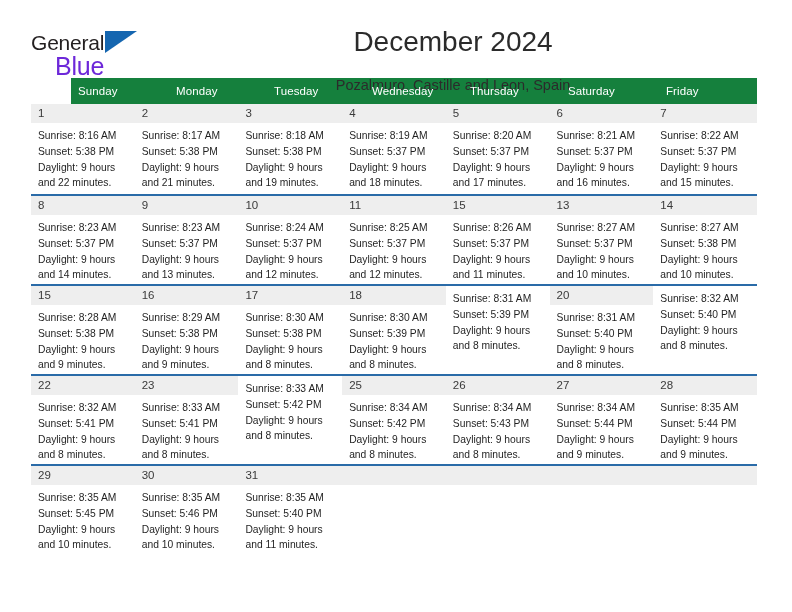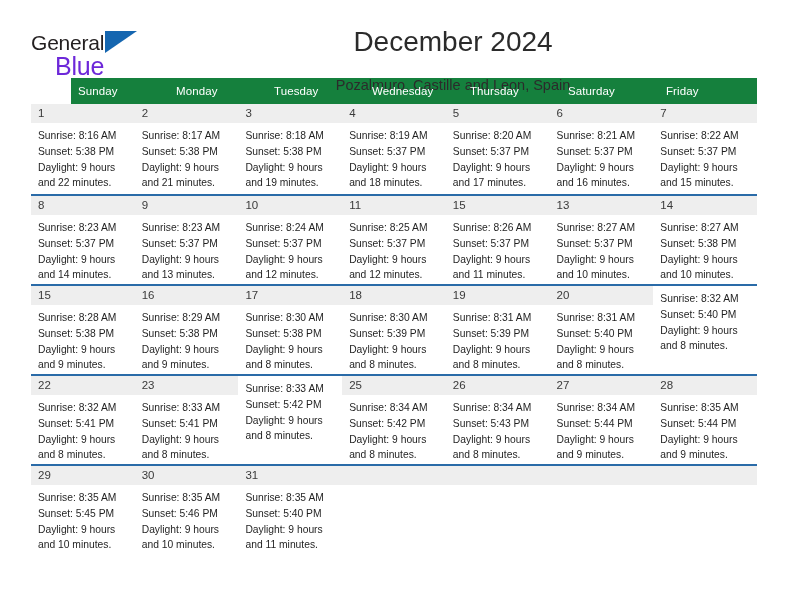--- a/index.html
+++ b/index.html
@@ -338,21 +338,20 @@
           <div class="day-cell">
             <div class="day-number-band">18</div>
             <div class="day-body">
               <div>Sunrise: 8:30 AM</div>
               <div>Sunset: 5:39 PM</div>
               <div>Daylight: 9 hours</div>
               <div>and 8 minutes.</div>
             </div>
           </div>
           <div class="day-cell">
-            <div class="day-number-band">19</div>
             <div class="day-body">
               <div>Sunrise: 8:31 AM</div>
               <div>Sunset: 5:39 PM</div>
               <div>Daylight: 9 hours</div>
               <div>and 8 minutes.</div>
             </div>
           </div>
           <div class="day-cell">
             <div class="day-number-band">20</div>
             <div class="day-body">

